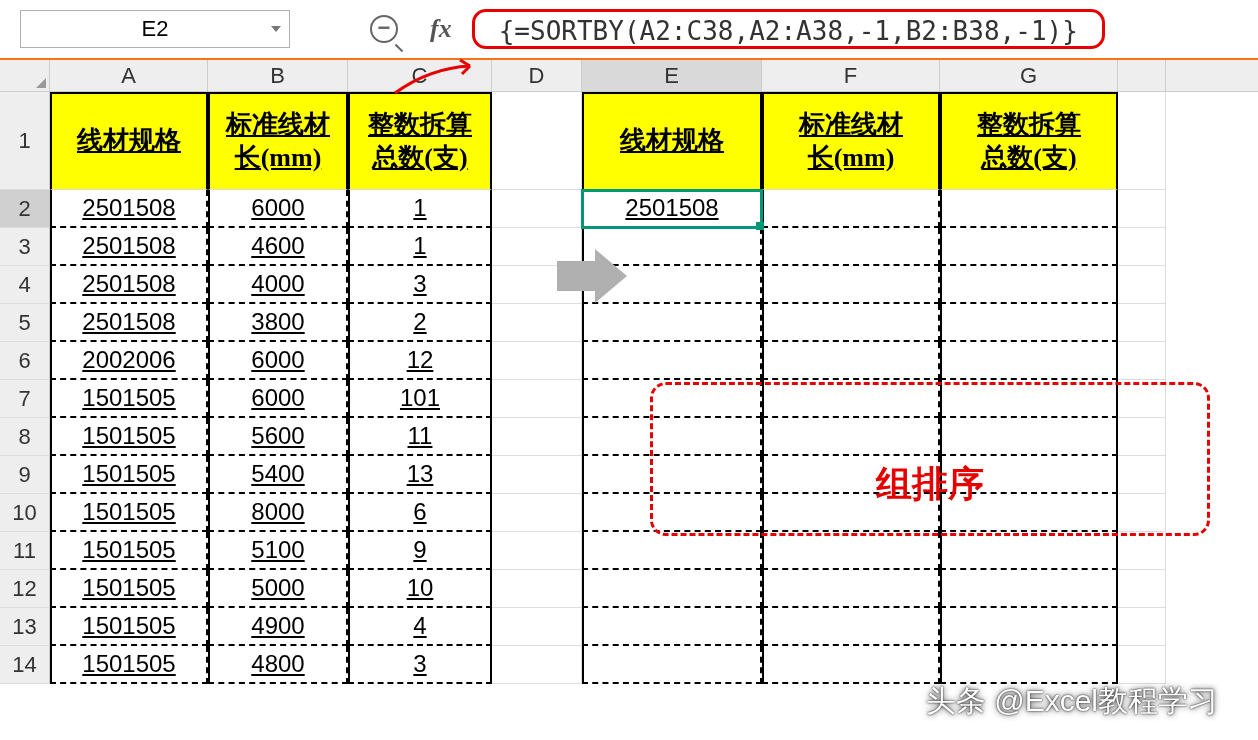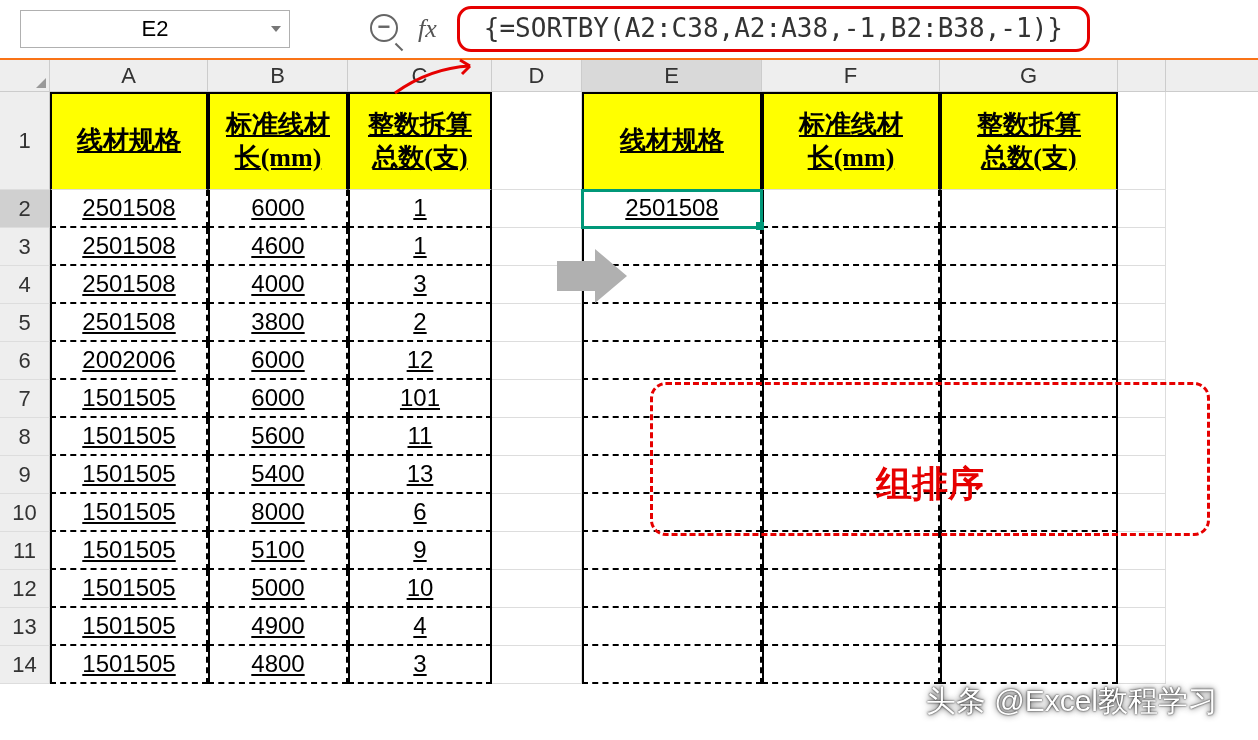--- a/index.html
+++ b/index.html
@@ -35,22 +35,24 @@
     position: absolute;
     right: 8px; top: 50%;
     width: 0; height: 0;
     border-left: 5px solid transparent;
     border-right: 5px solid transparent;
     border-top: 6px solid #777;
     transform: translateY(-50%);
   }
   .fx-group {
     display: flex;
-    gap: 20px;
+    align-items: center;
+    gap: 32px;
     margin-left: 80px;
+    font-weight: bold;
   }
   .zoom-icon {
     width: 28px; height: 28px;
     border: 2px solid #666;
     border-radius: 50%;
     position: relative;
   }
   .zoom-icon::before {
     content: "−";
     position: absolute;
@@ -70,21 +72,21 @@
   .fx-label {
     font-size: 26px;
     font-style: italic;
     color: #555;
     font-family: "Times New Roman", serif;
   }
   .formula-box {
     margin-left: 20px;
     border: 3px solid #e60000;
     border-radius: 14px;
-    padding: 4px 24px 6px;
+    padding: 4px 24px 0;
     font-size: 26px;
     font-family: Consolas, monospace;
     color: #333;
     background: #fff;
   }
   .red-arrow {
     position: absolute;
     left: 390px; top: 58px;
     width: 100px; height: 40px;
     pointer-events: none;

